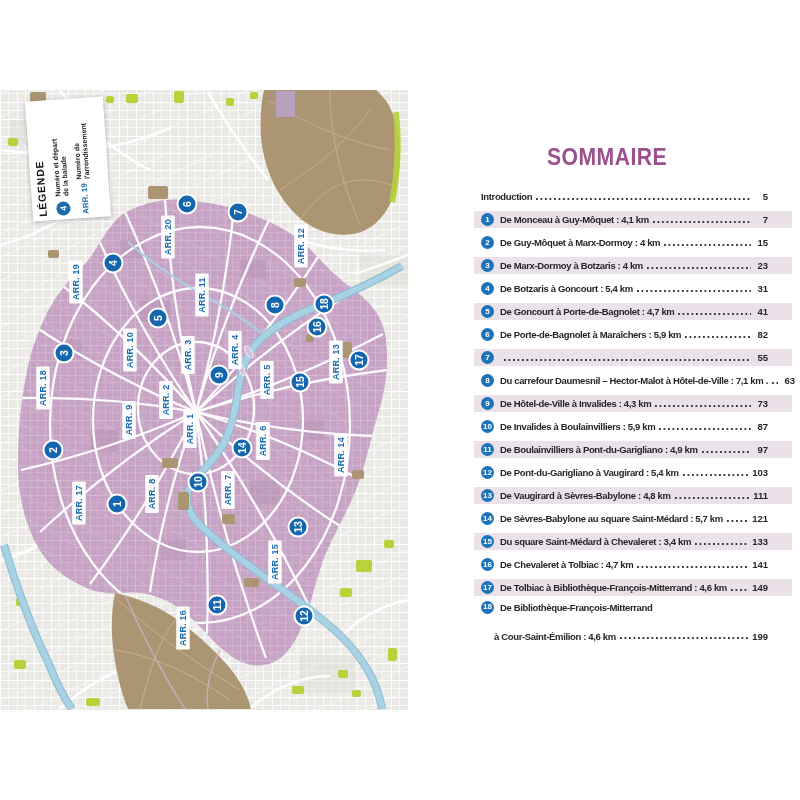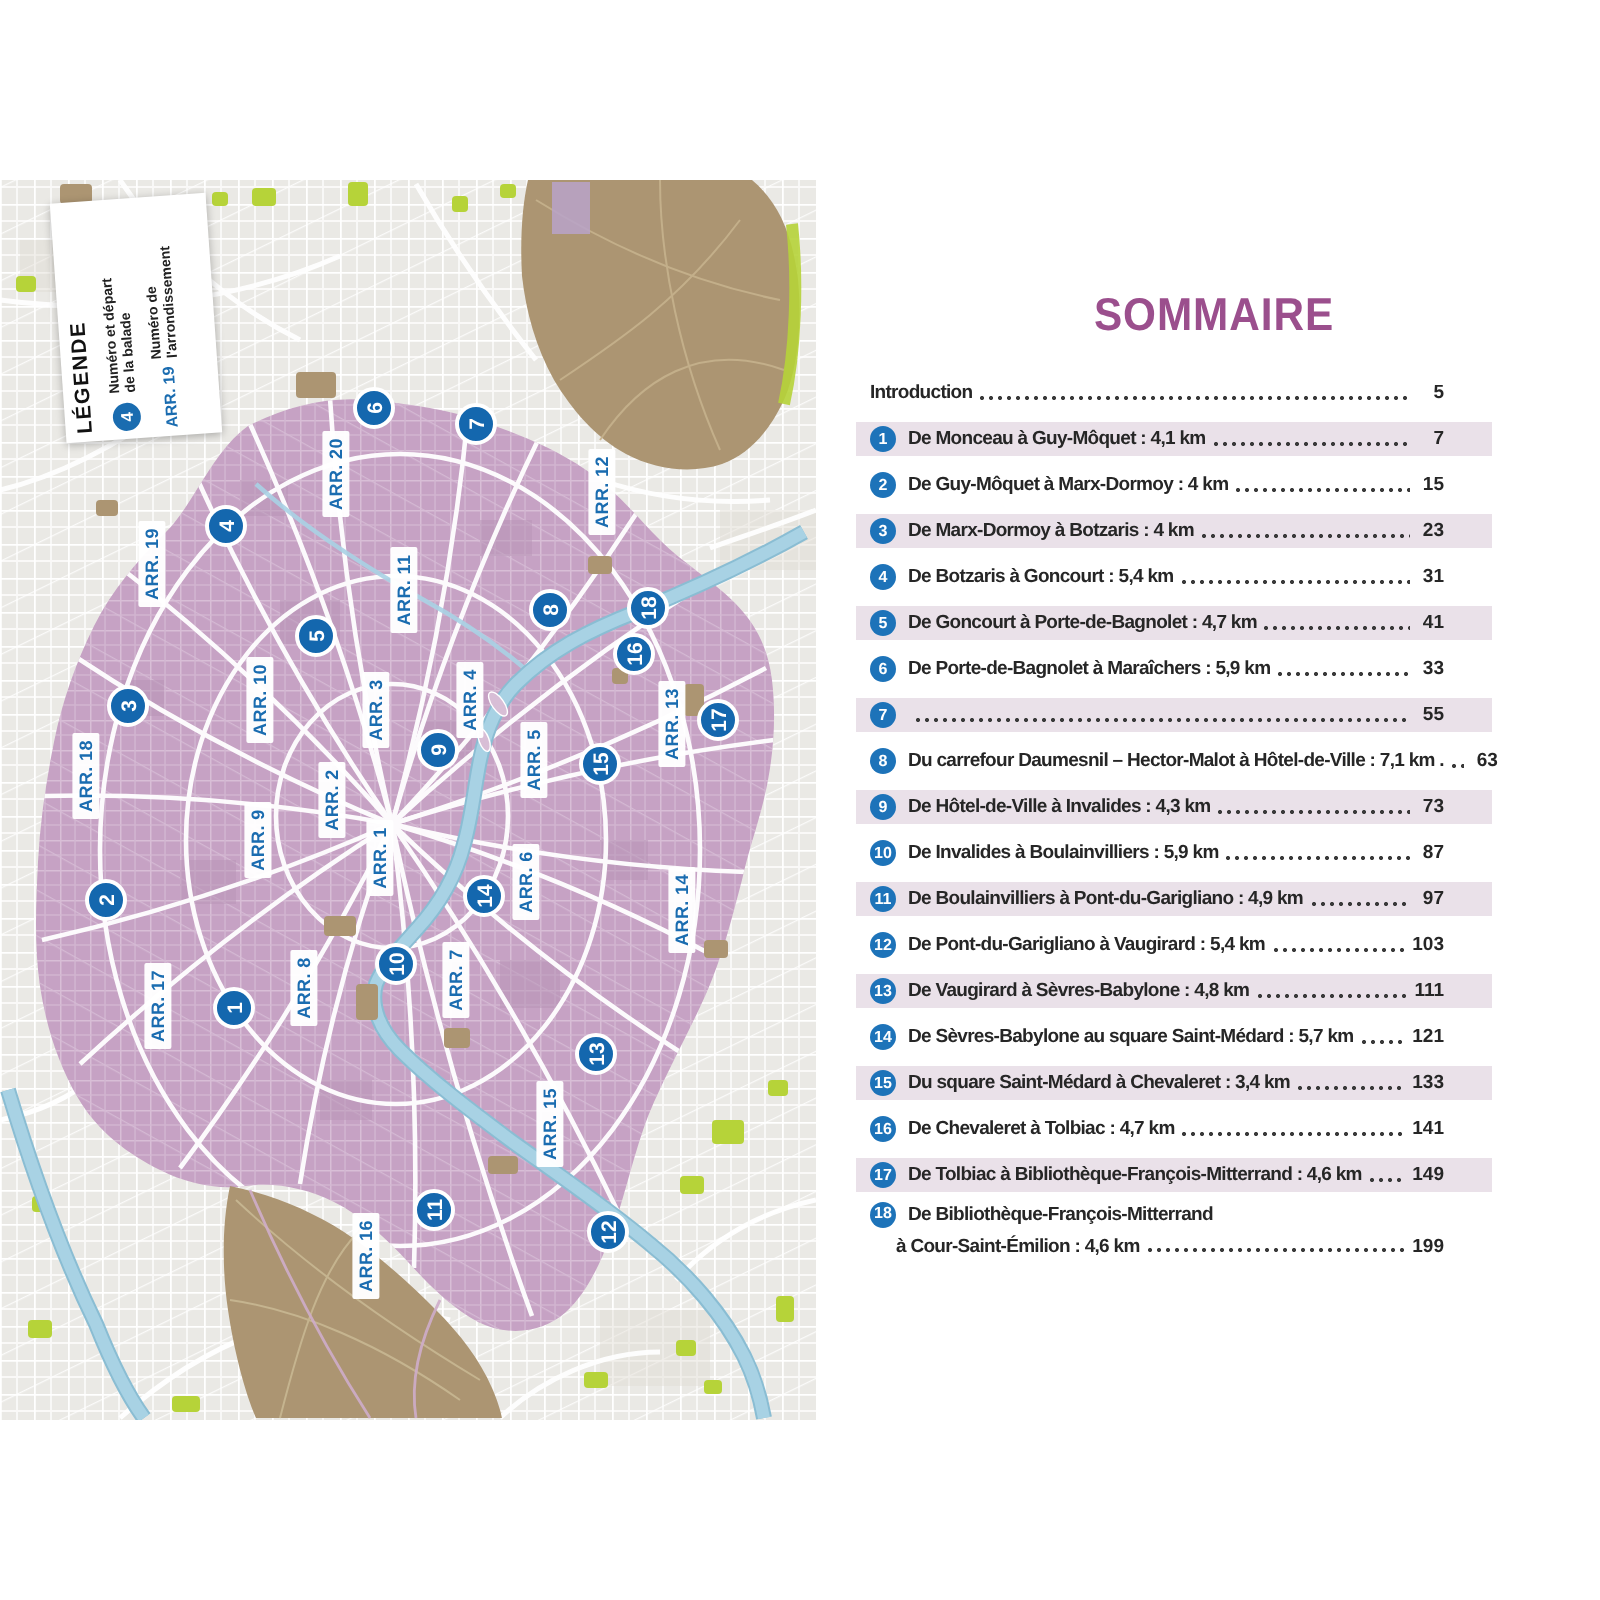--- a/index.html
+++ b/index.html
@@ -18,28 +18,28 @@
   .legend-row{display:flex;align-items:center;margin:0 0 5px 2px;}
   .legend-circle{width:14px;height:14px;border-radius:50%;background:#1a6cb0;color:#fff;
           font-size:8.5px;font-weight:bold;display:flex;align-items:center;justify-content:center;
           margin-right:5px;flex-shrink:0;}
   .legend-arr{font-size:8px;font-weight:bold;color:#1a6cb0;margin-right:4px;flex-shrink:0;}
   .legend-txt{font-size:7px;line-height:1.2;color:#222;font-weight:bold;}
   
   .toc-title{position:absolute;left:448px;top:144px;width:318px;text-align:center;
           font-size:23px;font-weight:bold;color:#9b4f8d;letter-spacing:.5px;
           transform:scaleX(.92);}
-  .toc-list{position:absolute;left:428px;top:185px;width:318px;z-index:0;}
+  .toc-list{position:absolute;left:474px;top:185px;width:318px;z-index:0;}
   .toc-row{position:relative;height:23px;display:flex;align-items:center;
           padding:0 24px 0 7px;box-sizing:border-box;}
   .toc-row.shaded::after{content:"";position:absolute;left:0;right:0;top:3px;bottom:3px;
           background:#eae1e9;z-index:-1;}
   .toc-row.two{height:32px;display:block;padding:0;}
   .toc-row.two .tl{display:flex;align-items:center;height:16px;padding:0 24px 0 7px;box-sizing:border-box;}
-  .toc-row.two .tl.ind{padding-left:20px;}
+  .toc-row.two .tl.ind{padding-left:20px;margin-top:13px;}
   .toc-num{width:13px;height:13px;border-radius:50%;background:#1d73b9;color:#fff;
           font-size:8px;font-weight:bold;display:flex;align-items:center;justify-content:center;
           margin-right:6px;flex-shrink:0;line-height:1;}
   .toc-text{font-size:9.5px;font-weight:bold;color:#262626;letter-spacing:-.35px;white-space:nowrap;}
   .dots{flex:1 1 0;min-width:6px;height:2px;align-self:flex-end;margin:0 3px 8px 4px;
           background-image:radial-gradient(circle at 1px 1px,#3a3a3a .9px,transparent 1.15px);
           background-size:4.5px 2px;background-repeat:repeat-x;background-position:left bottom;}
   .toc-row.two .dots{margin-bottom:5px;}
   .toc-page{font-size:9.5px;font-weight:bold;color:#262626;flex-shrink:0;text-align:right;min-width:14px;}
 </style>
@@ -423,21 +423,21 @@
       <div class="toc-row shaded">
         <span class="toc-num">5</span>
         <span class="toc-text">De Goncourt à Porte-de-Bagnolet : 4,7 km</span>
         <span class="dots"></span>
         <span class="toc-page">41</span>
       </div>
       <div class="toc-row">
         <span class="toc-num">6</span>
         <span class="toc-text">De Porte-de-Bagnolet à Maraîchers : 5,9 km</span>
         <span class="dots"></span>
-        <span class="toc-page">33</span>
+        <span class="toc-page">82</span>
       </div>
       <div class="toc-row shaded">
         <span class="toc-num">7</span>
         <span class="dots"></span>
         <span class="toc-page">55</span>
       </div>
       <div class="toc-row">
         <span class="toc-num">8</span>
         <span class="toc-text">Du carrefour Daumesnil – Hector-Malot à Hôtel-de-Ville : 7,1 km .</span>
         <span class="dots"></span>

